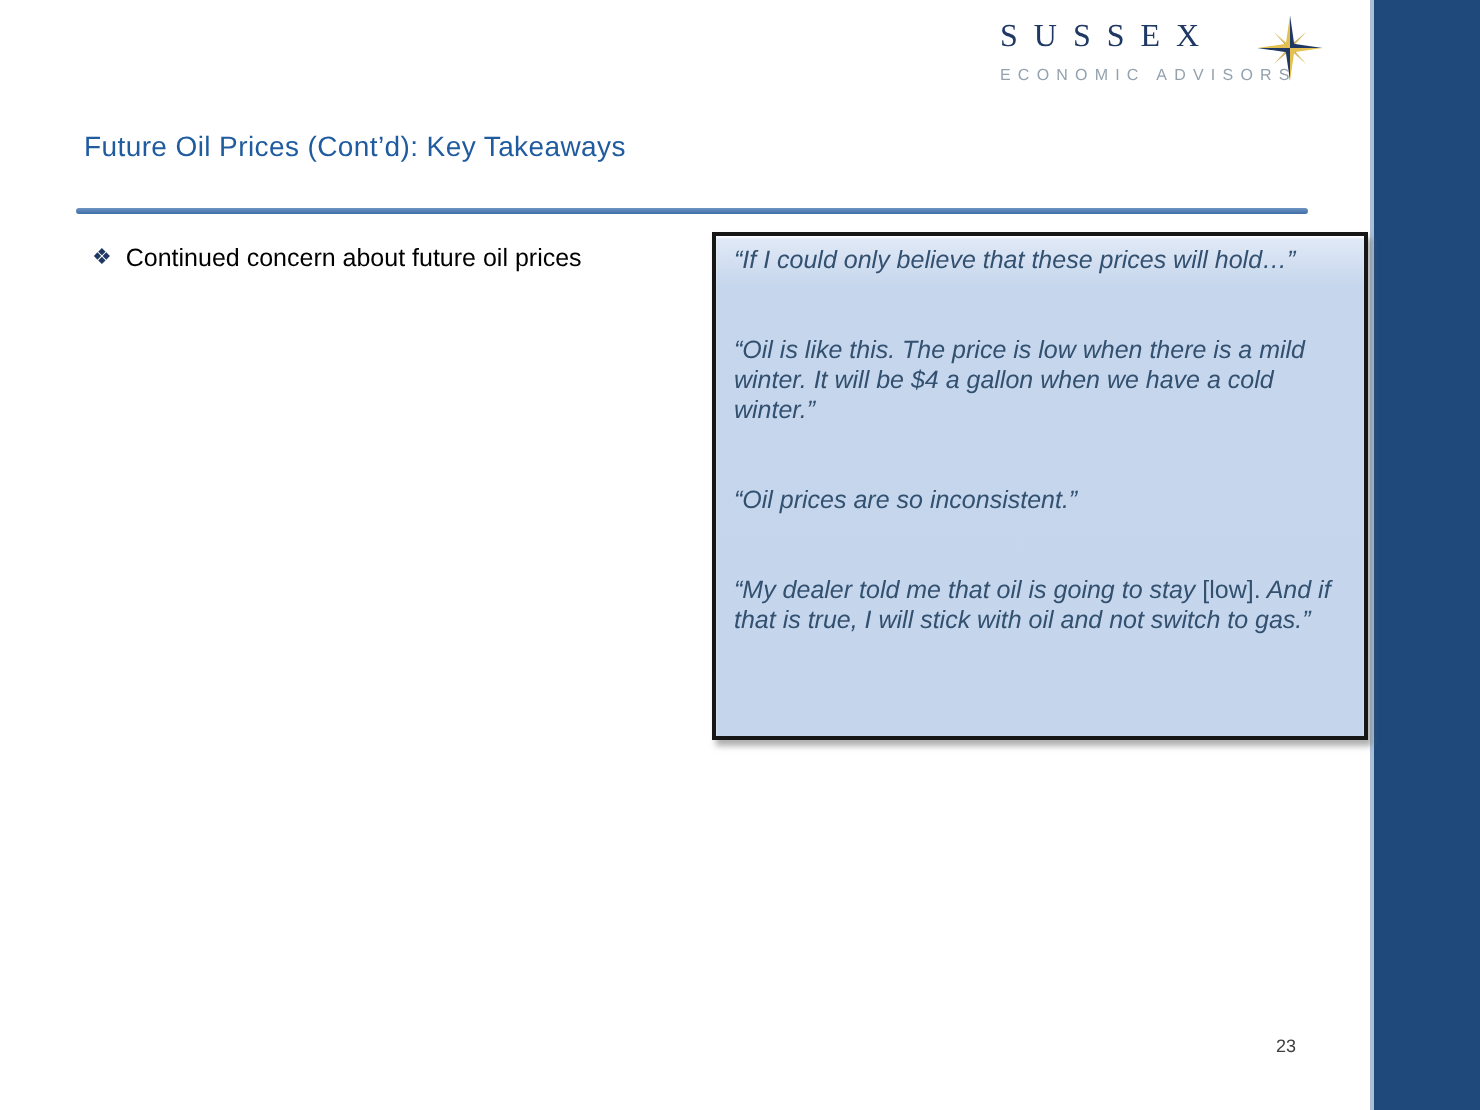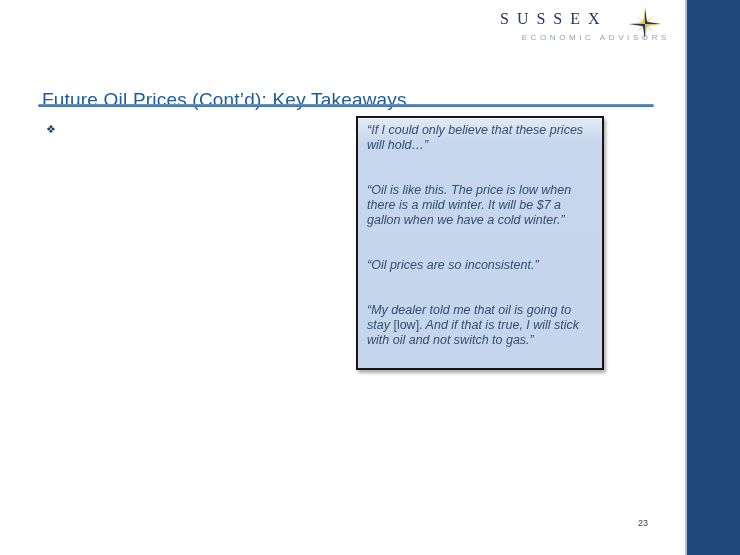--- a/index.html
+++ b/index.html
@@ -32,32 +32,31 @@
     font-family: "Liberation Serif", serif;
     font-size: 16px; font-weight: 400;
     color: #1F3864; letter-spacing: 8px;
     white-space: nowrap; line-height: 24px;
   }
   .logo-tagline {
     font-family: "Liberation Sans", sans-serif;
     font-size: 8px; color: #93A2AE;
     letter-spacing: 3.6px; white-space: nowrap;
     margin-top: 2px;
-    text-align: right;
   }
   .logo-star {
     position: absolute; left: 128px; top: -1px;
     width: 34px; height: 36px;
   }
 
   
   .slide-title {
     position: absolute; left: 42px; top: 65px;
-    font-size: 19px; color: #1F5B9E;
-    letter-spacing: 0.2px; white-space: nowrap; margin-top: 24px;
+    font-size: 14px; color: #1F5B9E;
+    letter-spacing: 0.2px; white-space: nowrap;
   }
   .title-rule {
     position: absolute; left: 38px; top: 104px;
     width: 616px; height: 3px;
     background: linear-gradient(180deg, #6E94C2 0%, #3F6EA8 100%);
     border-radius: 2px;
   }
 
   
   .bullet-row {
@@ -70,21 +69,21 @@
     line-height: 15px; margin-right: 7px;
   }
   .bullet-text {
     font-size: 12.5px; color: #000000;
     line-height: 15px;
   }
 
   
   .quote-box {
     position: absolute; left: 356px; top: 116px;
-    width: 248px; height: 254px;
+    width: 328px; height: 254px;
     background: linear-gradient(180deg, #E2EAF7 0%, #C6D6EC 10%, #C5D6EC 100%);
     border: 2px solid #161616;
     box-shadow: 2px 3px 3px rgba(110,110,110,0.55),
                 inset 0 1px 1px rgba(255,255,255,0.85);
     padding: 5px 9px;
     color: #32506F;
     font-size: 12.5px;
     line-height: 15px;
   }
   .quote-box p { margin: 0 0 30px 0; font-style: italic; }
@@ -128,24 +127,25 @@
       <polygon points="98,50 50,43 50,50" fill="#1F3864"></polygon>
       <polygon points="98,50 50,57 50,50" fill="#E3C04F"></polygon>
     </svg>
   </div>
 
   <div class="slide-title">Future Oil Prices (Cont’d): Key Takeaways</div>
   <div class="title-rule"></div>
 
   <div class="bullet-row">
     <span class="bullet-glyph">❖</span>
+    <span class="bullet-text">Continued concern about future oil prices</span>
   </div>
 
   <div class="quote-box">
     <p>“If I could only believe that these prices will hold…”</p>
-    <p>“Oil is like this. The price is low when there is a mild winter. It will be $7 a gallon when we have a cold winter.”</p>
+    <p>“Oil is like this. The price is low when there is a mild winter. It will be $4 a gallon when we have a cold winter.”</p>
     <p>“Oil prices are so inconsistent.”</p>
     <p><span>“My dealer told me that oil is going to stay </span><span class="regular">[low].</span><span> And if that is true, I will stick with oil and not switch to gas.”</span></p>
   </div>
 
   <div class="page-number">23</div>
 
 </div>
 
 </body></html>

